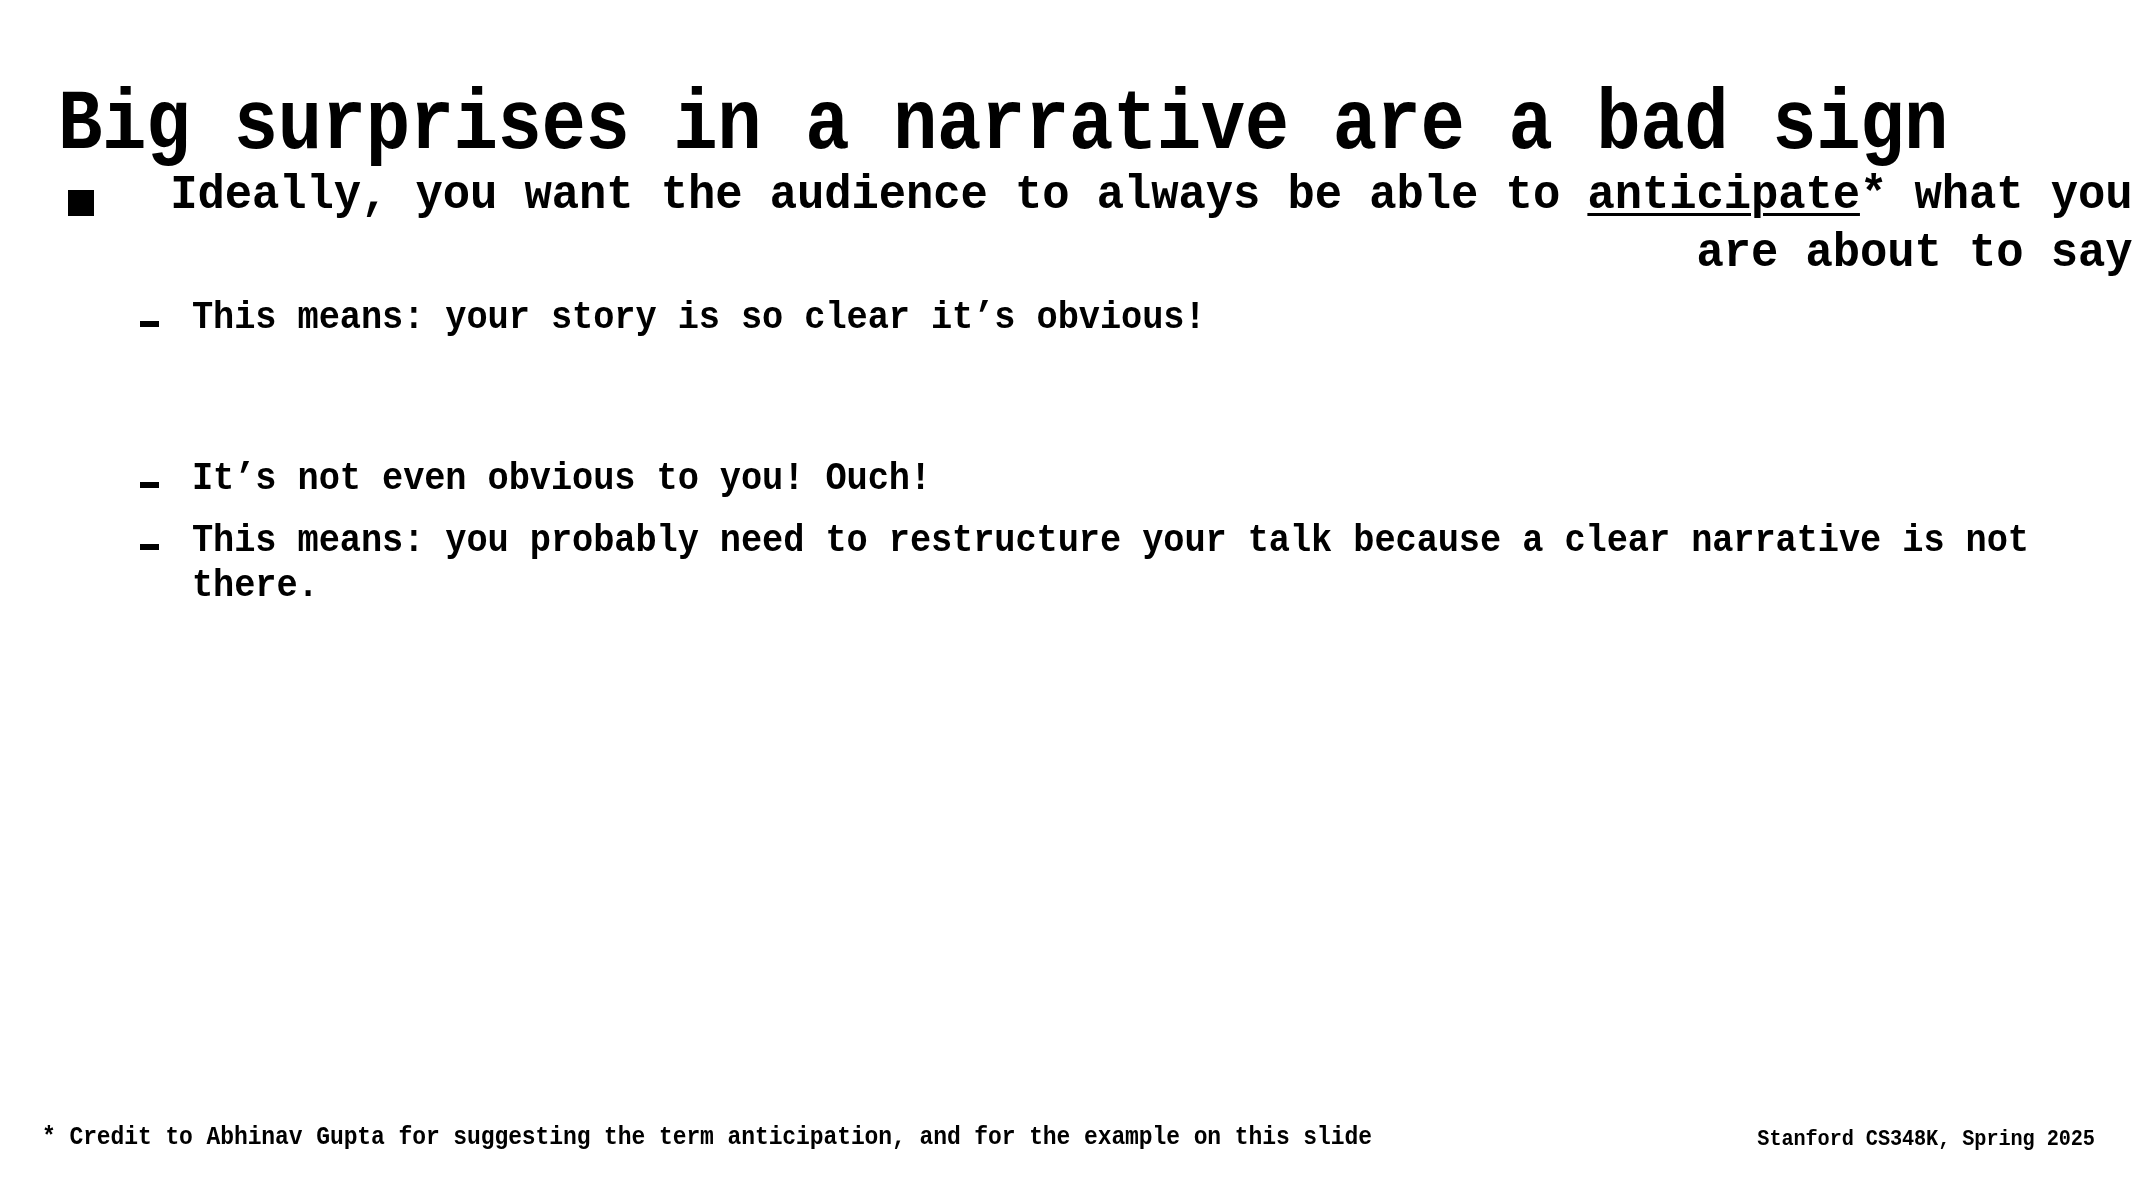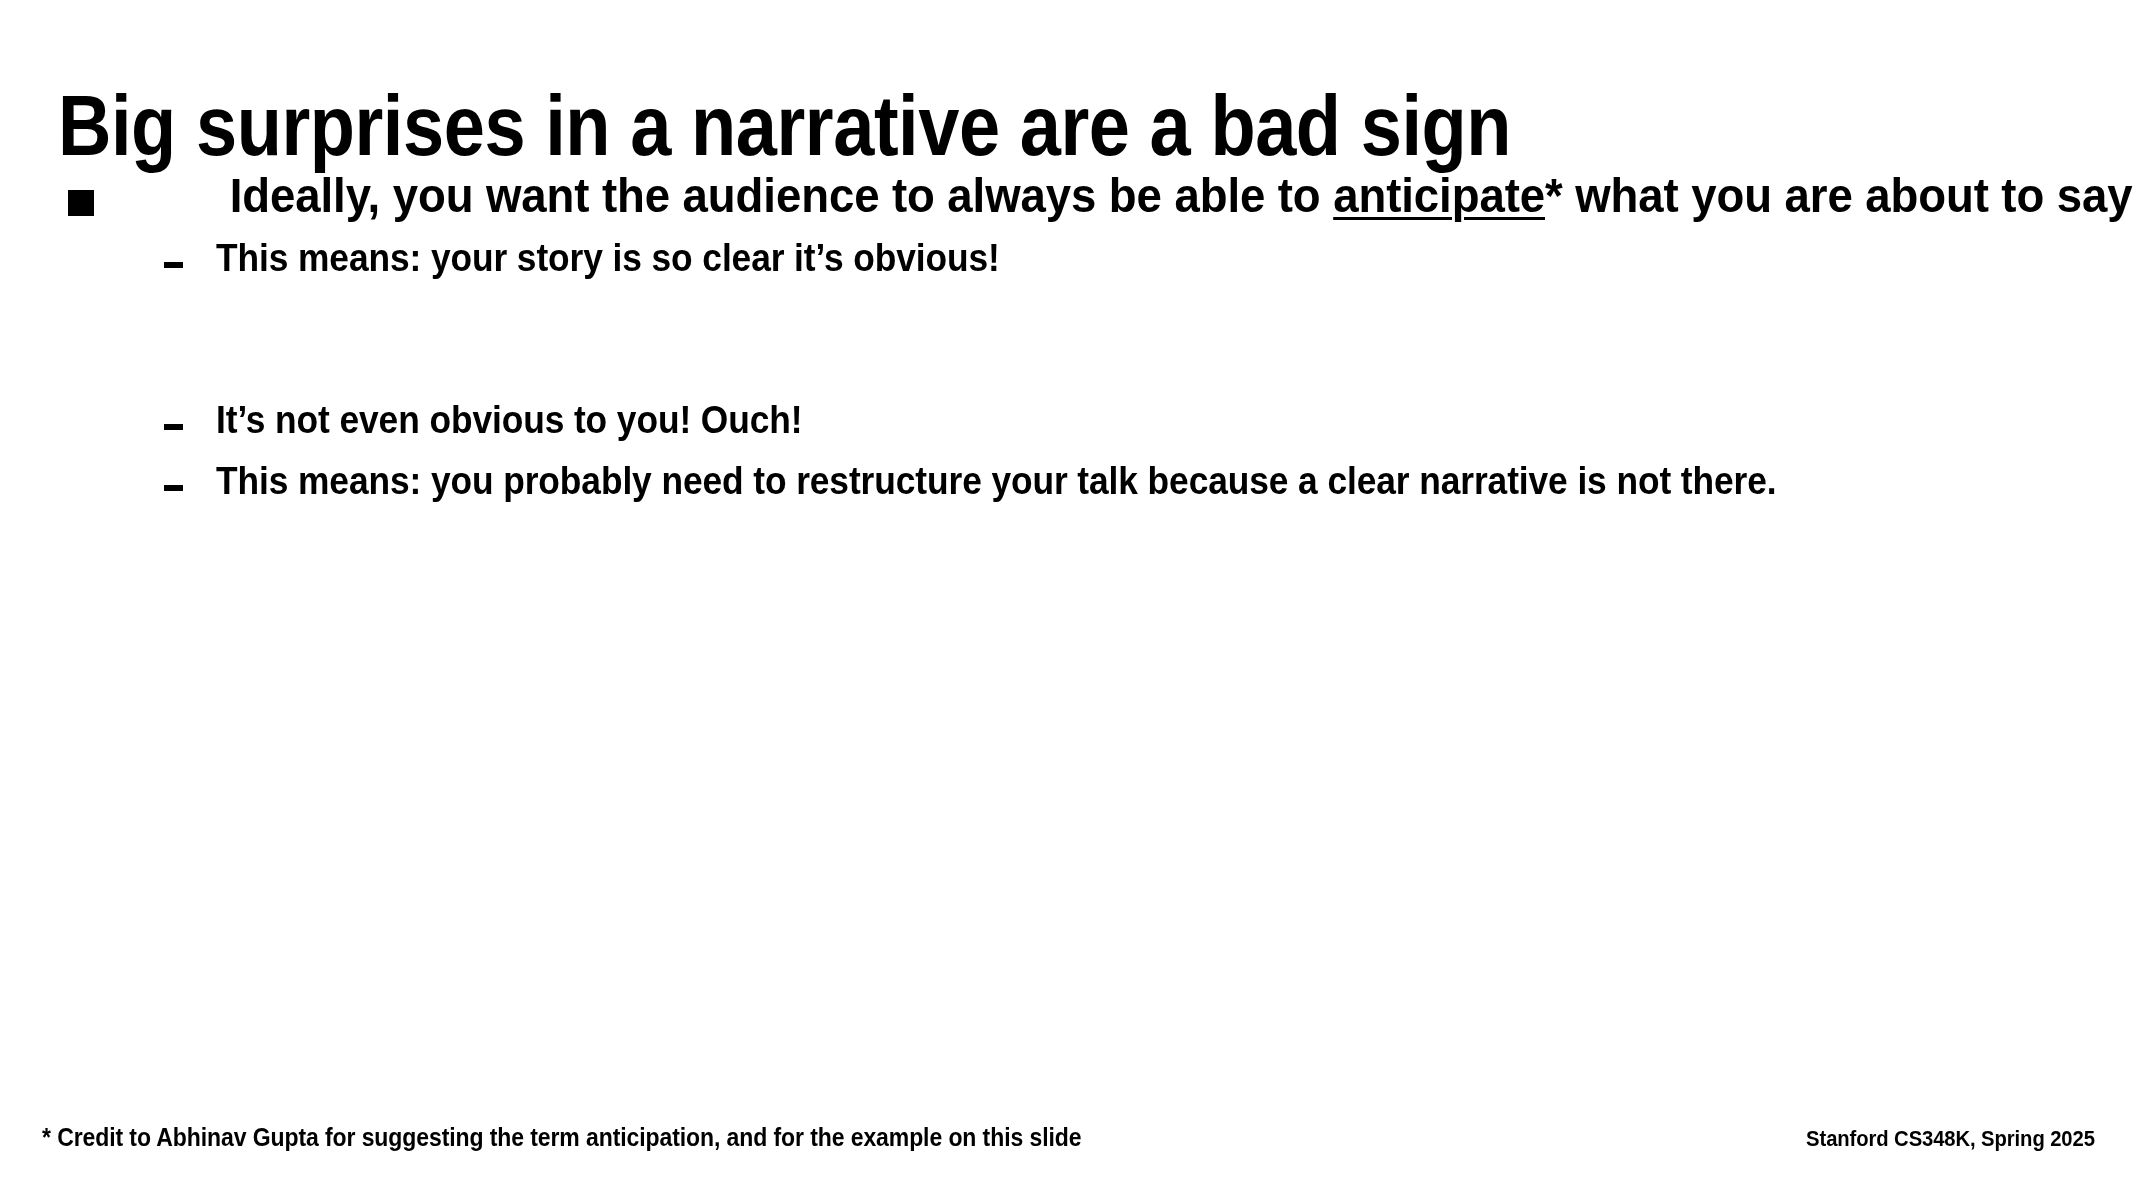--- a/index.html
+++ b/index.html
@@ -13,20 +13,21 @@
     overflow: hidden;
     font-family: "Liberation Sans", sans-serif;
     color: #000000;
     -webkit-font-smoothing: antialiased;
   }
   .slide {
     position: relative;
     width: 2133px;
     height: 1180px;
     background: #ffffff;
+    font-family: Liberation Mono, monospace;
   }
 
   
   .slide-title {
     position: absolute;
     left: 58px;
     top: 22px;
     font-size: 86px;
     font-weight: 700;
     letter-spacing: -0.5px;
@@ -71,21 +72,20 @@
   }
   .bullet-l1 .l1-text u {
     text-decoration: underline;
     text-underline-offset: 5px;
     text-decoration-thickness: 3px;
   }
 
   
   .sub-list {
     margin-top: 12px;
-    padding-left: 24px;
   }
   .bullet-l2 {
     position: relative;
     padding-left: 192px;
     margin-bottom: 16px;
   }
   .bullet-l2 .marker-dash {
     position: absolute;
     left: 140px;
     top: 26px;

